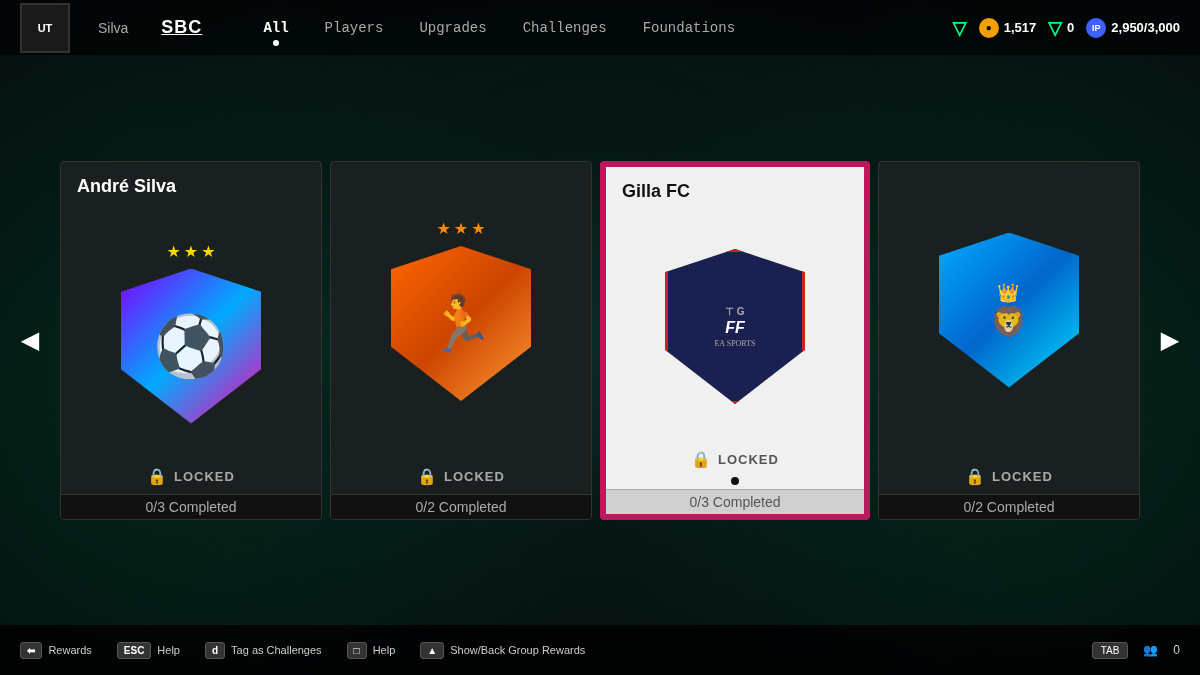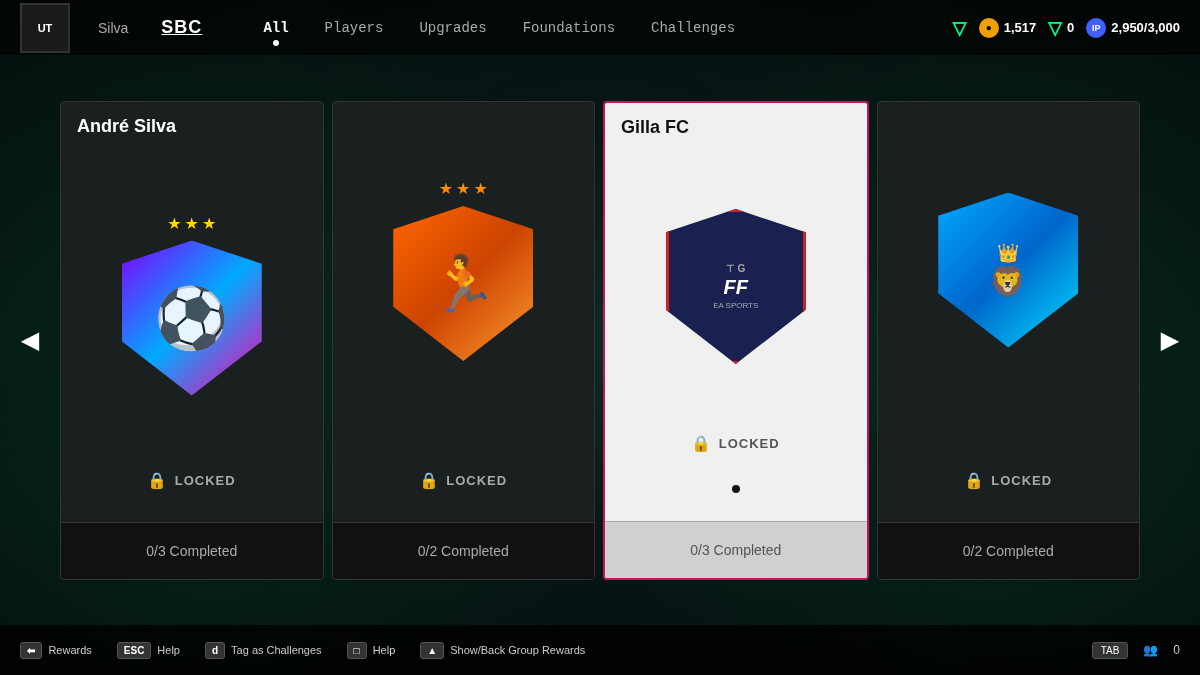--- a/index.html
+++ b/index.html
@@ -178,26 +178,25 @@
     .sbc-card {
       flex: 1;
       max-width: 270px;
       background: #1a1f20;
       border: 1px solid #333;
       border-radius: 4px;
       overflow: hidden;
       display: flex;
       flex-direction: column;
       cursor: pointer;
-      gap: 24px;
     }
 
     .sbc-card.selected {
       background: #f0f0f0;
-      border: 2px solid #be185d;
+      border: 6px solid #be185d;
     }
 
     .card-title {
       padding: 14px 16px 10px;
       font-size: 18px;
       font-weight: bold;
     }
 
     .sbc-card:not(.selected) .card-title { color: white; }
     .sbc-card.selected .card-title { color: #111; }
@@ -227,21 +226,21 @@
     .sbc-card:not(.selected) .lock-status { color: #aaa; }
     .sbc-card.selected .lock-status { color: #555; }
 
     .lock-icon {
       font-size: 16px;
     }
 
     
     .completed-bar {
       background: #111;
-      padding: 20px 16px;
+      padding: 4px 16px;
       text-align: center;
       font-size: 14px;
       color: #aaa;
       border-top: 1px solid #333;
     }
 
     .sbc-card.selected .completed-bar {
       background: #d0d0d0;
       color: #555;
       border-top: 1px solid #aaa;
@@ -389,22 +388,22 @@
     <span>UT</span>
   </div>
 
   <span class="nav-home">Silva</span>
   <span class="nav-sbc">SBC</span>
 
   <div class="nav-tabs">
     <span class="nav-tab active">All</span>
     <span class="nav-tab">Players</span>
     <span class="nav-tab">Upgrades</span>
+    <span class="nav-tab">Challenges</span>
     <span class="nav-tab">Foundations</span>
-    <span class="nav-tab">Challenges</span>
   </div>
 
   <div class="nav-right">
 
     <div class="currency-item">
       <span style="color:#00ff80;font-size:18px;">▽</span>
     </div>
 
     <div class="currency-item">
       <div class="currency-icon coin-icon">●</div>
@@ -472,22 +471,22 @@
       <div class="completed-bar">0/2 Completed</div>
     </div>
 
     <div class="sbc-card selected">
       <div class="card-title">Gilla FC</div>
       <div class="card-badge-area">
         <div class="badge-wrapper">
           <div class="shield-gilla">
             <div style="display:flex;flex-direction:column;align-items:center;gap:2px;">
               <span style="font-size:10px;color:#aaa;font-weight:bold;">⊤ G</span>
-              <span style="font-size:20px;color:white;font-weight:900;font-style:italic;">FF</span>
-              <span style="font-size:8px;color:#aaa;">EA SPORTS</span>
+              <span style="font-size:16px;color:white;font-weight:900;font-style:italic;">FF</span>
+              <span style="font-size:8px;color:#aaa;font-family:Liberation Serif, serif;">EA SPORTS</span>
             </div>
           </div>
         </div>
       </div>
       <div class="lock-status">
         <span class="lock-icon">🔒</span>
         <span>LOCKED</span>
       </div>
       <div class="selected-dot"></div>
       <div class="completed-bar">0/3 Completed</div>

